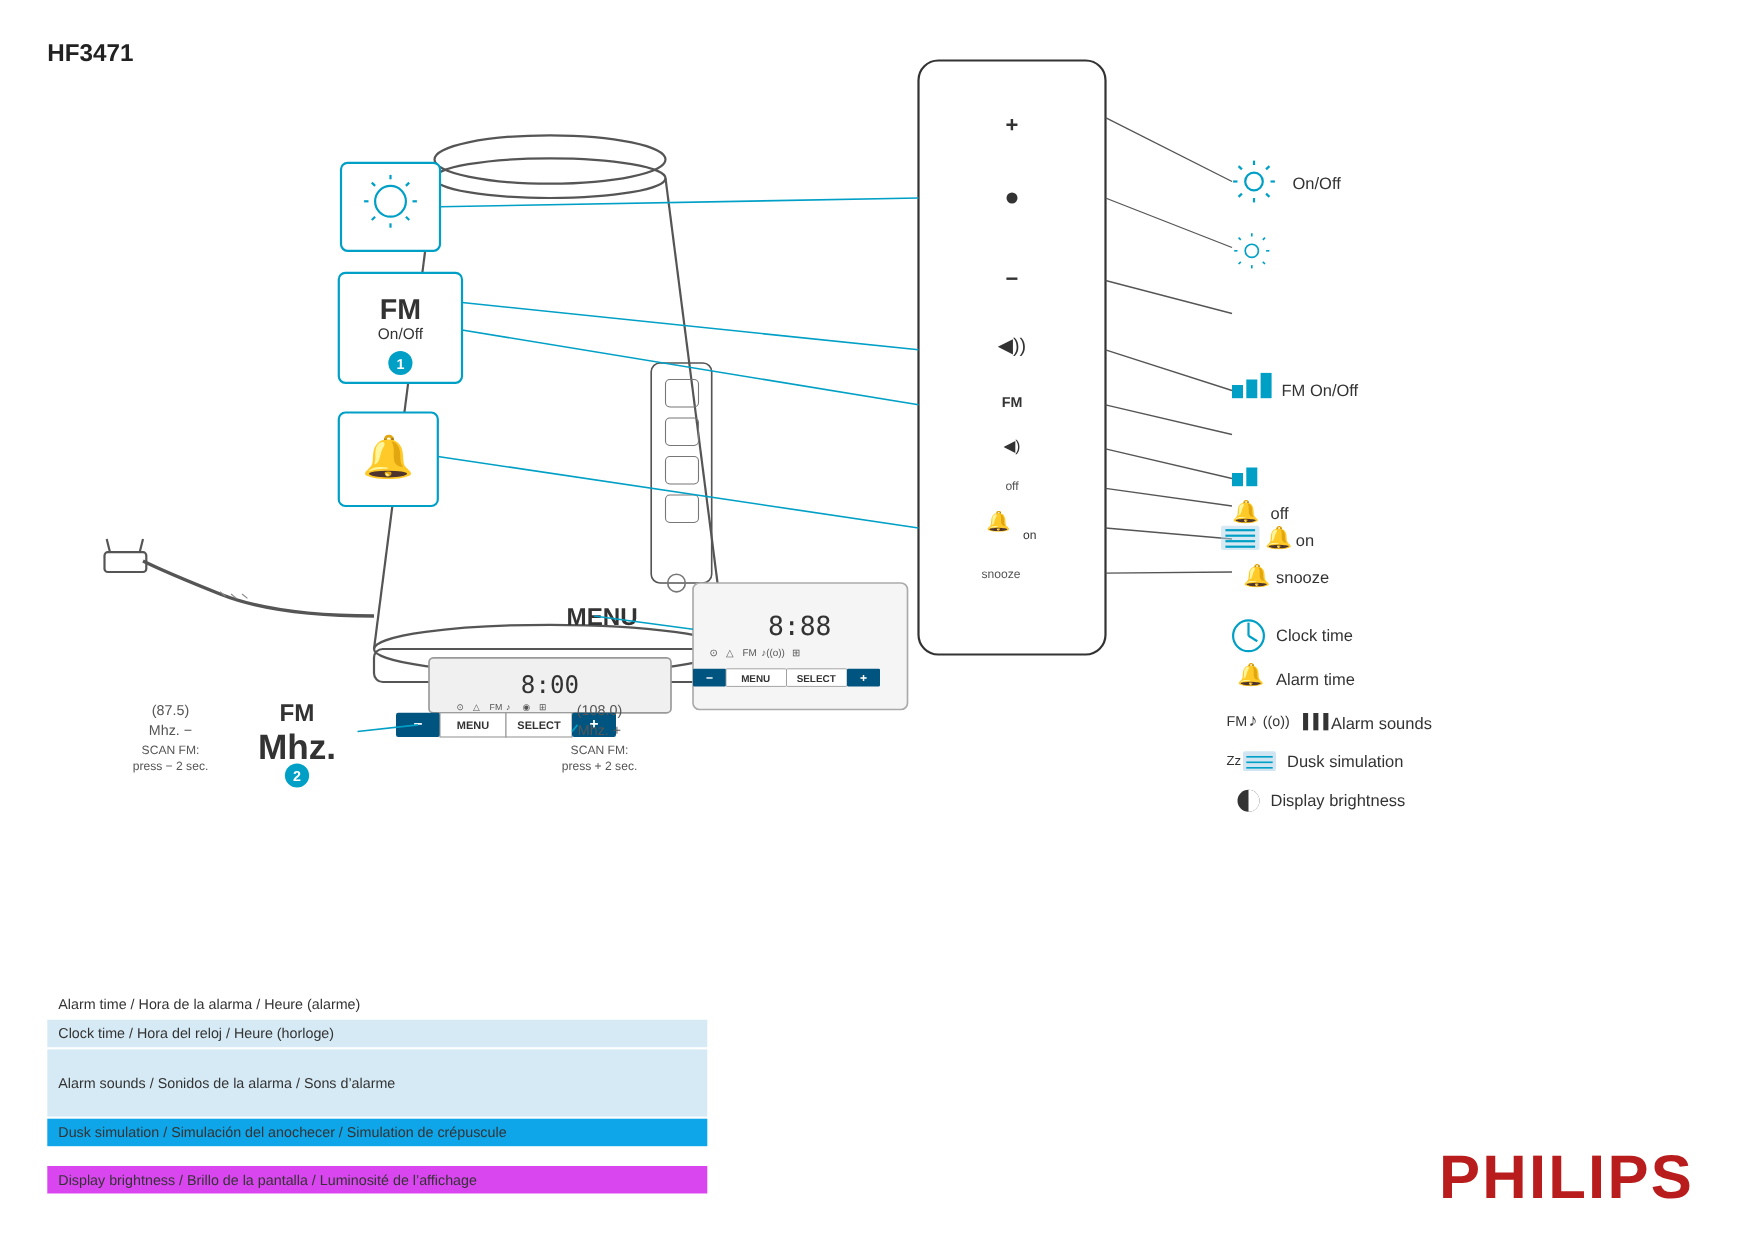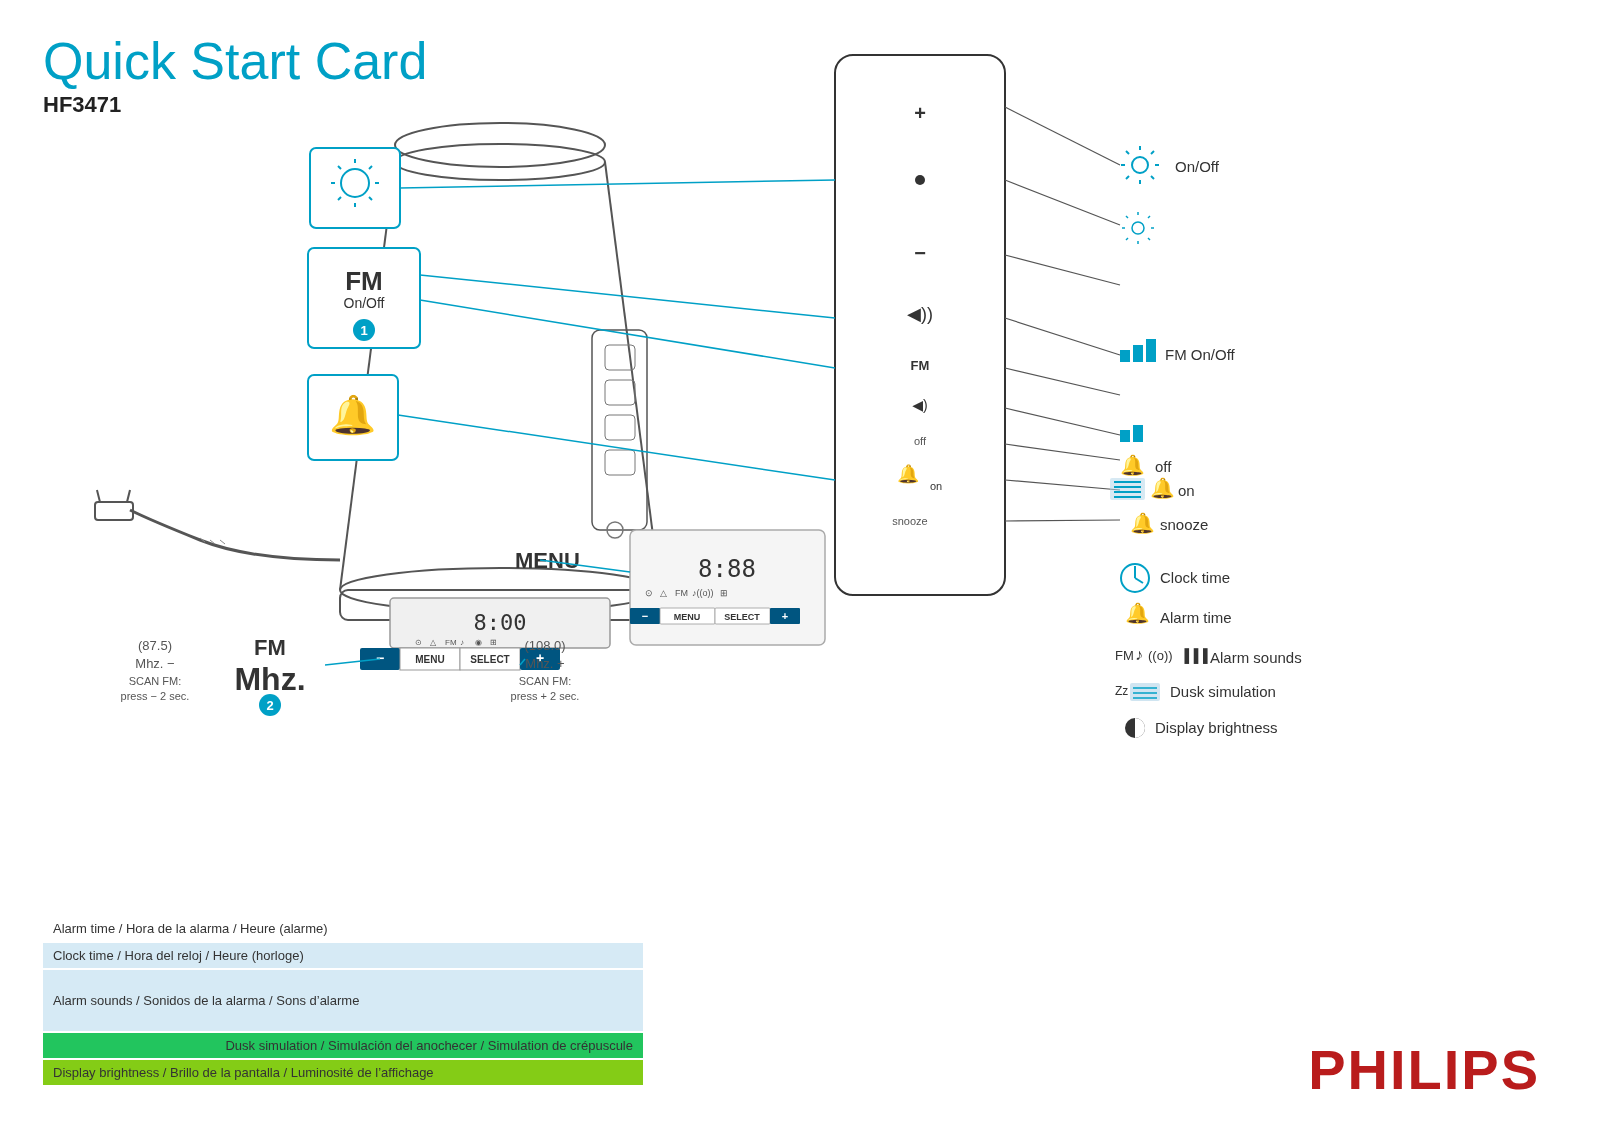--- a/index.html
+++ b/index.html
@@ -60,21 +60,20 @@
       width: 1600px;
       height: 900px;
     }
 
     
   </style>
 </head>
 <body>
 
 <div class="header">
-  <div class="title">Quick Start Card</div>
   <div class="subtitle">HF3471</div>
 </div>
 
 <svg class="main-svg" viewBox="0 0 1600 900" xmlns="http://www.w3.org/2000/svg">
 
   <g>
 
     <ellipse cx="500" cy="162" rx="105" ry="18" fill="none" stroke="#555" stroke-width="2"></ellipse>
     <line x1="395" y1="162" x2="340" y2="590" stroke="#555" stroke-width="2"></line>
     <line x1="605" y1="162" x2="660" y2="590" stroke="#555" stroke-width="2"></line>
@@ -304,19 +303,19 @@
   <line x1="630" y1="572" x2="540" y2="560" stroke="#00a0c6" stroke-width="1.5"></line>
 
   <line x1="380" y1="659" x2="325" y2="665" stroke="#00a0c6" stroke-width="1.5"></line>
   <line x1="525" y1="659" x2="520" y2="665" stroke="#00a0c6" stroke-width="1.5"></line>
 </svg>
 
 <div class="info-boxes" style="position:absolute;bottom:45px;left:43px;width:600px;">
   <div class="info-row" style="background:#fff;padding:5px 10px;font-size:13px;color:#333;margin-bottom:2px;">Alarm time / Hora de la alarma / Heure (alarme)</div>
   <div class="info-row" style="background:#d6eaf5;padding:5px 10px;font-size:13px;color:#333;margin-bottom:2px;">Clock time / Hora del reloj / Heure (horloge)</div>
   <div class="info-row" style="background:#d6eaf5;padding:23px 10px;font-size:13px;color:#333;margin-bottom:2px;">Alarm sounds / Sonidos de la alarma / Sons d’alarme</div>
-  <div class="info-row" style="background:#22c55e;padding:5px 10px;font-size:13px;color:#333;margin-bottom:2px;text-align:right;">Dusk simulation / Simulación del anochecer / Simulation de crépuscule</div>
-  <div class="info-row" style="background:#84cc16;padding:5px 10px;font-size:13px;color:#333;margin-bottom:2px;">Display brightness / Brillo de la pantalla / Luminosité de l’affichage</div>
+  <div class="info-row" style="background:#0ea5e9;padding:5px 10px;font-size:13px;color:#333;margin-bottom:18px;">Dusk simulation / Simulación del anochecer / Simulation de crépuscule</div>
+  <div class="info-row" style="background:#d946ef;padding:5px 10px;font-size:13px;color:#333;margin-bottom:2px;">Display brightness / Brillo de la pantalla / Luminosité de l’affichage</div>
 </div>
 
 <div style="position:absolute;bottom:30px;right:60px;">
   <span style="font-size:56px;font-weight:700;color:#b91c1c;letter-spacing:2px;font-family:Arial,sans-serif;">PHILIPS</span>
 </div>
 
 </body></html>

